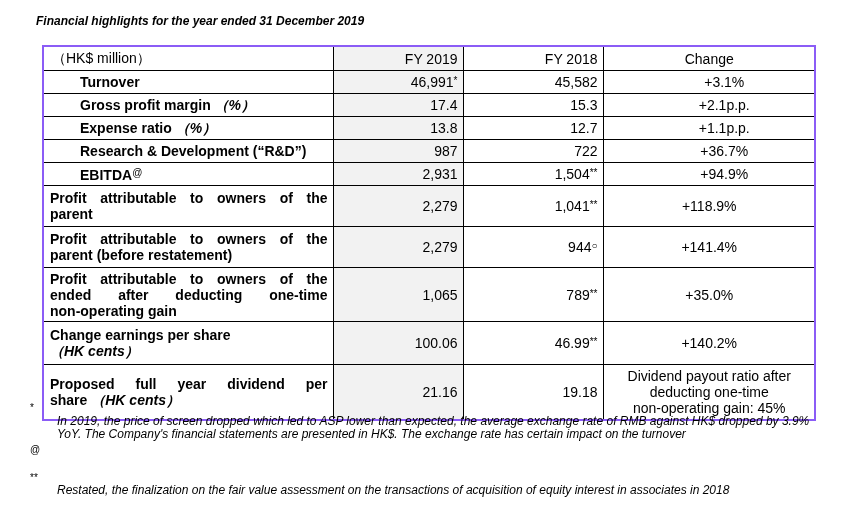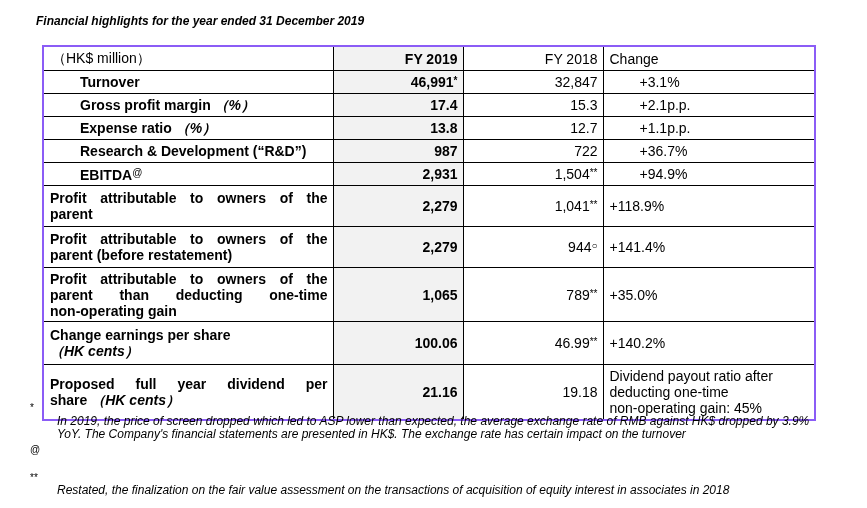--- a/index.html
+++ b/index.html
@@ -22,23 +22,23 @@
     font-size:14px;padding:1px 5px 1px 6px;overflow:hidden;
   }
   tr.hdr td{height:21px;}
   tr.rs  td{height:20px;padding-left:36px;}
   tr.rd  td{height:38px;}
   tr.rt  td{height:51px;}
   tr.reps td{height:40px;}
   tr.rdiv td{height:52px;}
   td.lbl{font-weight:bold;text-align:left;}
   tr.hdr td.lbl{font-weight:normal;padding-left:8px;}
-  td.v19{background:#f2f2f2;font-weight:bold;text-align:right;}
+  td.v19{background:#f2f2f2;font-weight:normal;text-align:right;}
   td.v18{text-align:right;margin-left:35px;}
-  td.chg{text-align:left;white-space:pre-line;margin-left:31px;}
+  td.chg{text-align:center;white-space:pre-line;margin-left:31px;}
   td.chg-small{font-size:13px;line-height:16px;}
   .lline{line-height:16px;}
   .lline.j{text-align:justify;text-align-last:justify;}
   .it{font-style:italic;}
   sup.mk{font-size:10px;vertical-align:3px;font-weight:inherit;letter-spacing:0;}
   sup.lsup{font-size:10px;vertical-align:4px;font-weight:normal;}
   .footnotes{
     position:absolute;left:28px;top:401px;width:806px;
     font-size:12px;font-style:italic;line-height:13.5px;
   }
@@ -66,21 +66,21 @@
     <td class="v19">FY 2019</td>
     <td class="v18">FY 2018</td>
     <td class="chg">Change</td>
   </tr>
 
   <tr class="rs">
     <td class="lbl">
           <div class="lline"><span>Turnover</span></div>
         </td>
     <td class="v19"><span>46,991</span><sup class="mk">*</sup></td>
-    <td class="v18"><span>32,847</span><sup class="mk"></sup></td>
+    <td class="v18"><span>45,582</span><sup class="mk"></sup></td>
     <td class="chg">+3.1%</td>
   </tr>
 
   <tr class="rs">
     <td class="lbl">
           <div class="lline"><span>Gross profit margin </span><span class="it">（%）</span></div>
         </td>
     <td class="v19"><span>17.4</span><sup class="mk"></sup></td>
     <td class="v18"><span>15.3</span><sup class="mk"></sup></td>
     <td class="chg">+2.1p.p.</td>
@@ -129,21 +129,21 @@
           <div class="lline"><span>parent (before restatement)</span></div>
         </td>
     <td class="v19"><span>2,279</span><sup class="mk"></sup></td>
     <td class="v18"><span>944</span><sup class="mk">○</sup></td>
     <td class="chg">+141.4%</td>
   </tr>
 
   <tr class="rt">
     <td class="lbl">
           <div class="lline j"><span>Profit attributable to owners of the</span></div>
-          <div class="lline j"><span>parent than deducting one-time</span></div>
+          <div class="lline j"><span>ended after deducting one-time</span></div>
           <div class="lline"><span>non-operating gain</span></div>
         </td>
     <td class="v19"><span>1,065</span><sup class="mk"></sup></td>
     <td class="v18"><span>789</span><sup class="mk">**</sup></td>
     <td class="chg">+35.0%</td>
   </tr>
 
   <tr class="reps">
     <td class="lbl">
           <div class="lline"><span>Change earnings per share</span></div>

